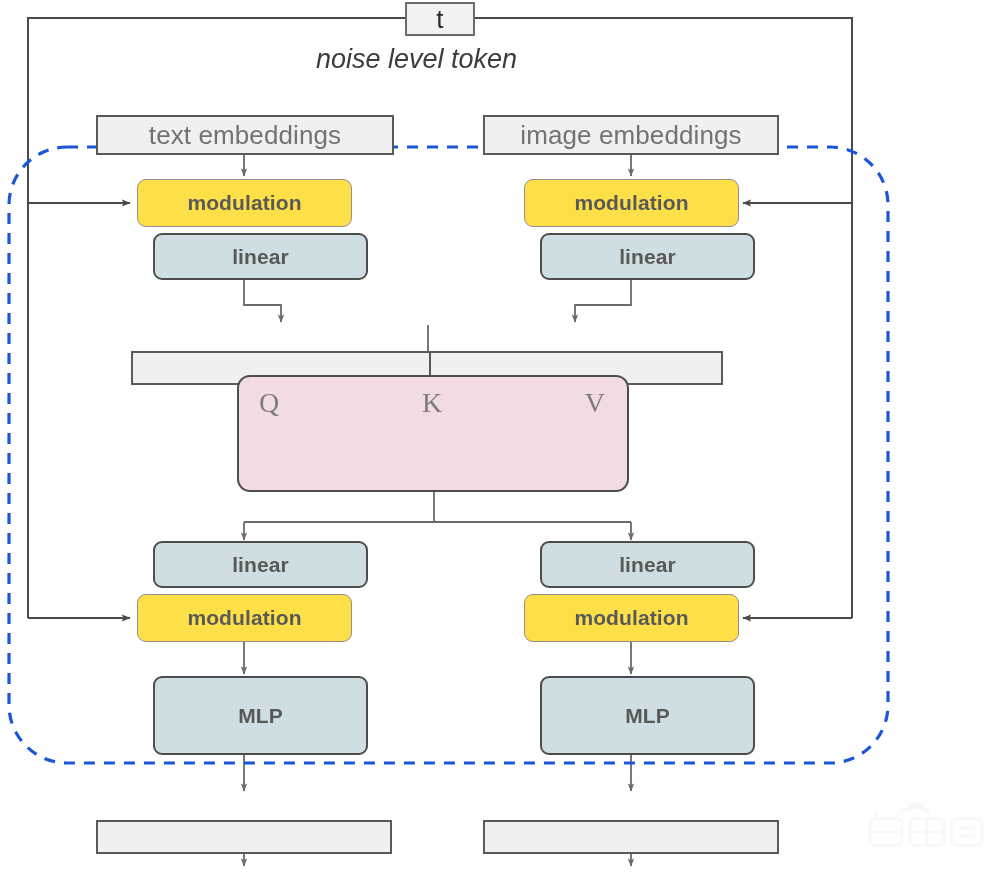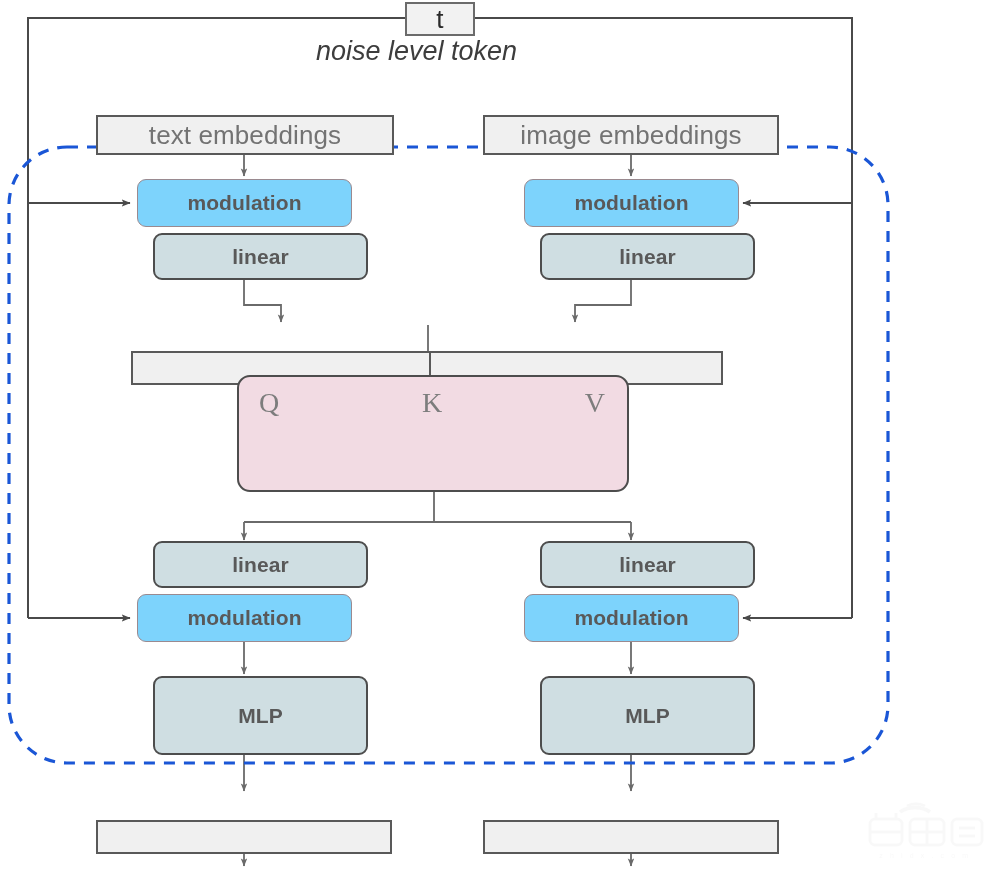--- a/index.html
+++ b/index.html
@@ -47,21 +47,21 @@
   
   .box-token {
     background: #f2f2f2;
     border: 2px solid #6b6b6b;
     font-weight: normal;
     font-size: 26px;
     color: #2b2b2b;
   }
   
   .box-pink {
-    background: #7dd3fc;
+    background: #fde047;
     border: 1.5px solid #9a8a90;
     border-radius: 9px;
     font-size: 21px;
   }
   
   .box-blue {
     background: #cfdee2;
     border: 2.5px solid #4d4d4d;
     border-radius: 9px;
     font-size: 21px;
@@ -96,20 +96,21 @@
     bottom: 0;
     width: 2px;
     background: #595959;
   }
   .caption-italic {
     position: absolute;
     font-style: italic;
     font-size: 27px;
     color: #3d3d3d;
     white-space: nowrap;
+    margin-top: 8px;
   }
   .repeat-label {
     position: absolute;
     color: #1a56d6;
     font-size: 25px;
     line-height: 1.22;
     white-space: nowrap;
   }
   .repeat-label .ital { font-style: italic; }
   .watermark {

